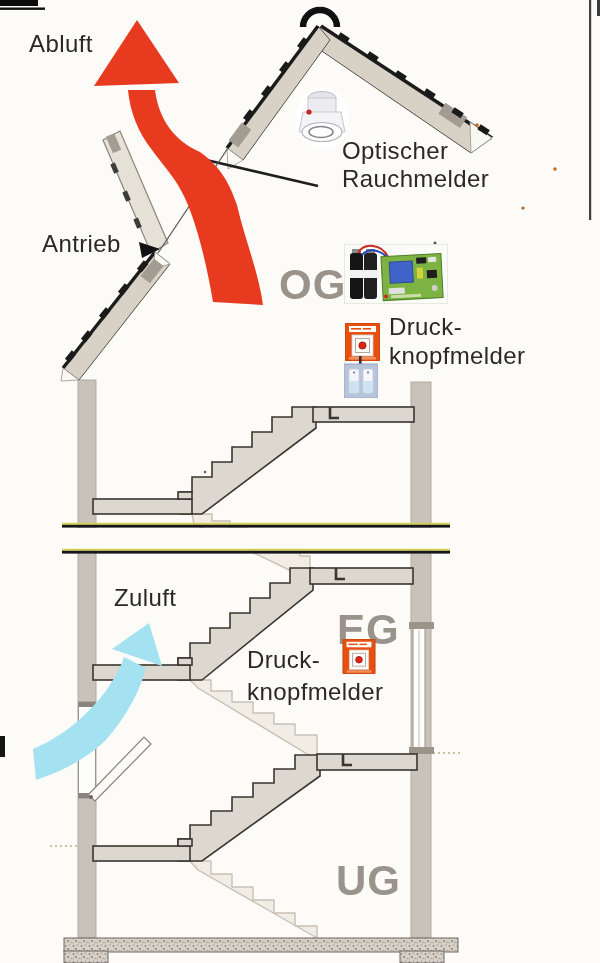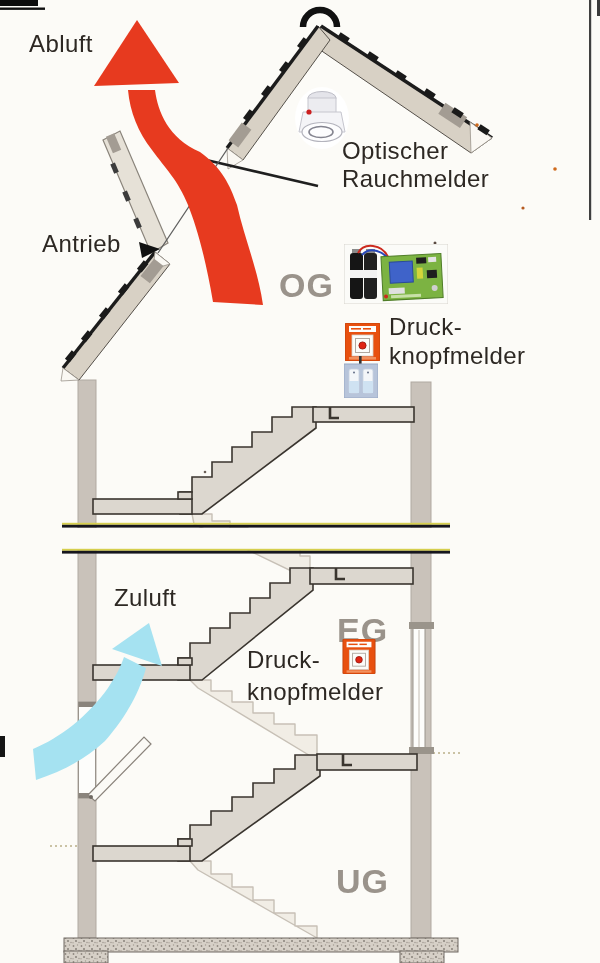--- a/index.html
+++ b/index.html
@@ -8,21 +8,21 @@
     background:#fcfbf7;
     font-family:Liberation Sans, sans-serif;
   }
   .stage svg.base{position:absolute;left:0;top:0;}
   .lbl{
     position:absolute;color:#2d2823;font-size:24px;line-height:28px;
     letter-spacing:.4px;white-space:nowrap;
   }
   .lbl .ln{display:block;}
   .floor-lbl{
-    position:absolute;color:#9a938b;font-weight:bold;font-size:34px;
+    position:absolute;color:#9a938b;font-weight:bold;font-size:42px;
     line-height:34px;letter-spacing:1px;white-space:nowrap;
   }
   .icon{position:absolute;}
   .druck-lines{line-height:29px;}
   .druck-lines-eg{line-height:32px;}
 </style>
 </head>
 <body>
 
 <div class="stage">

